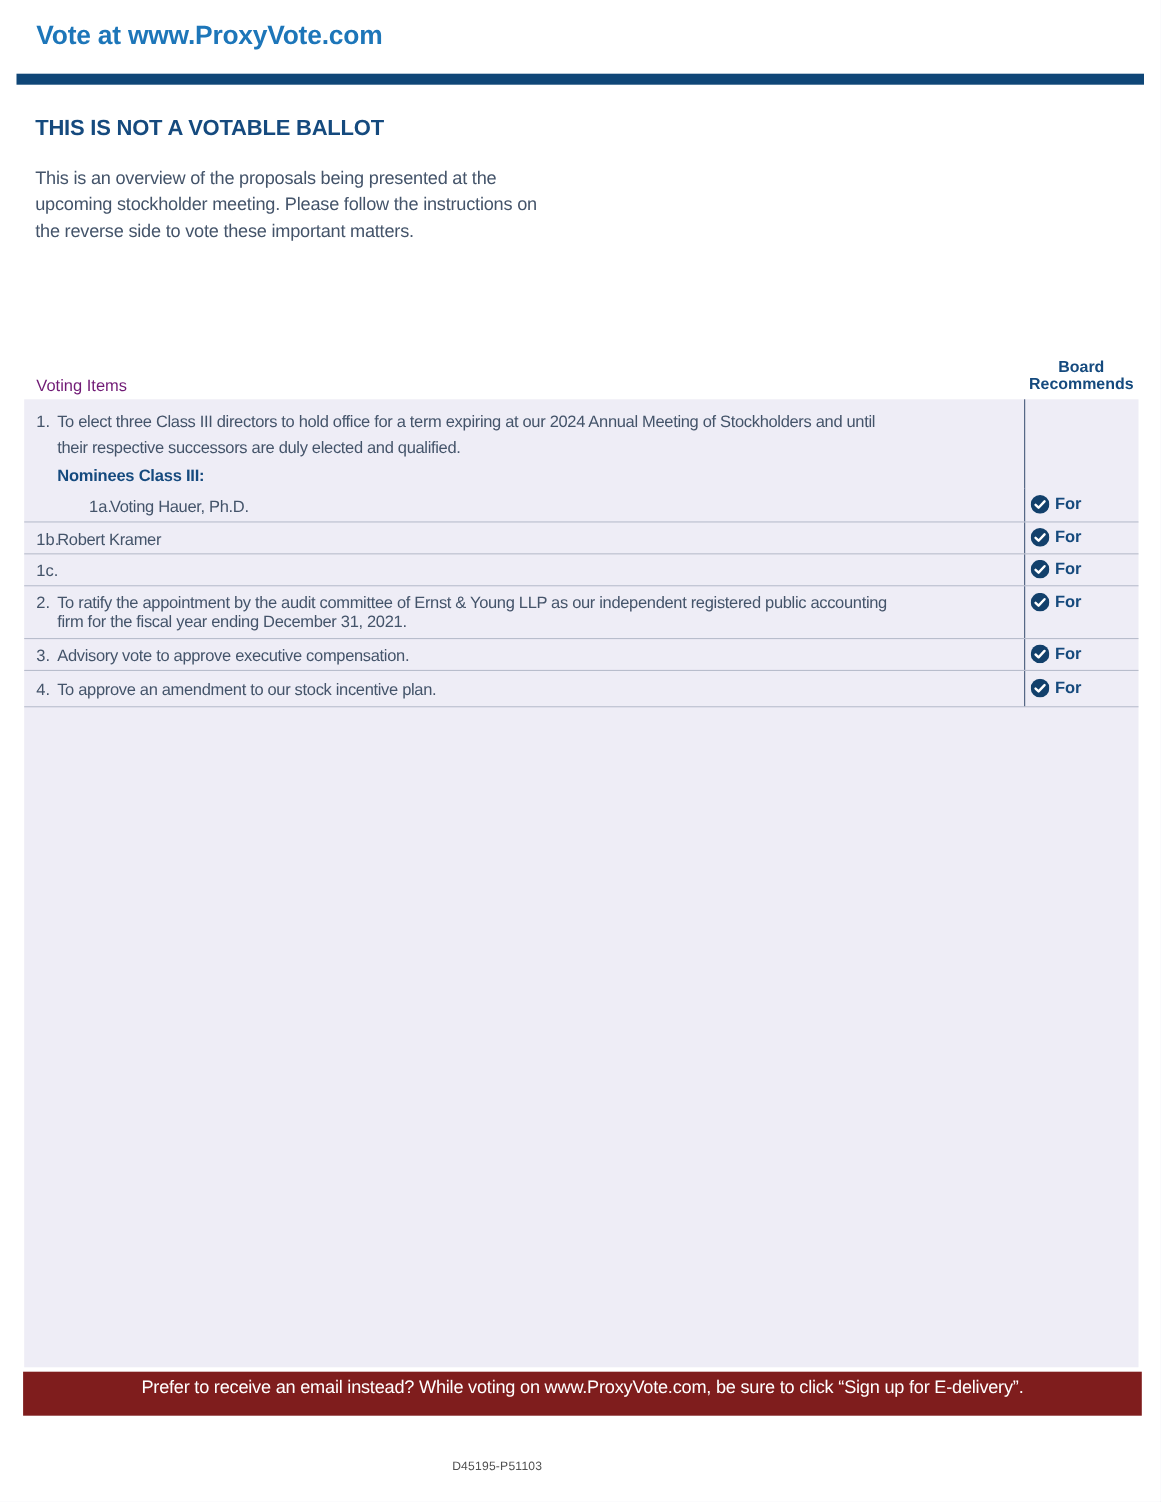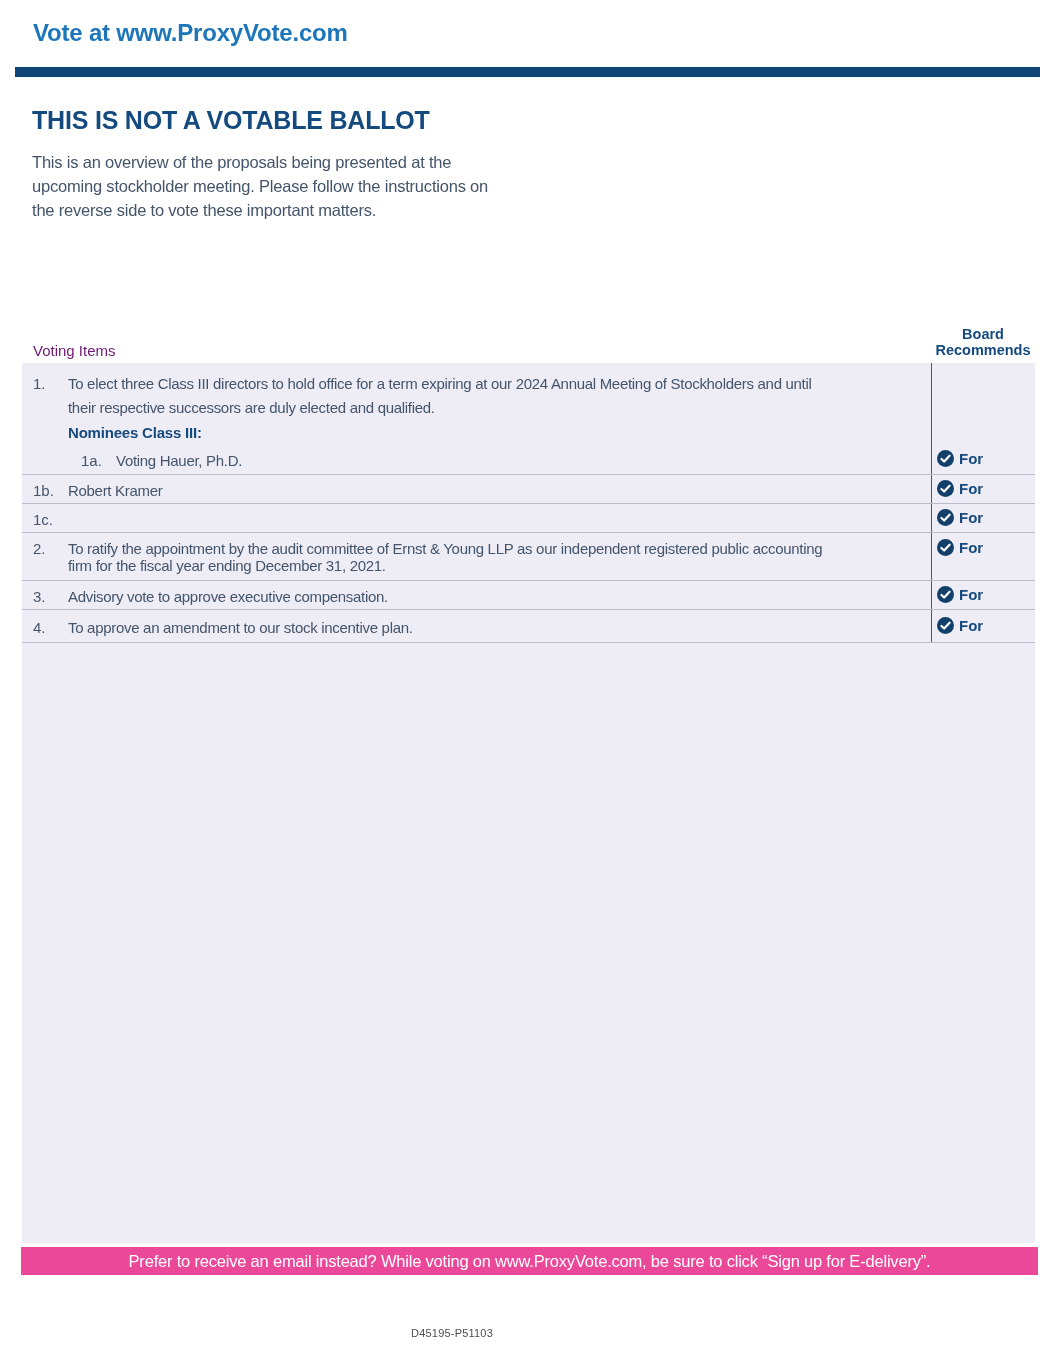--- a/index.html
+++ b/index.html
@@ -18,21 +18,21 @@
     font-size: 24px; font-weight: bold; color: #1d76b9; letter-spacing: -0.2px;
   }
   .header-rule {
     position: absolute; left: 15px; top: 67px;
     width: 1025px; height: 10px; background: #0f4677;
   }
 
   
   .ballot-heading {
     position: absolute; left: 32px; top: 106px;
-    font-size: 25px; font-weight: bold; color: #154a7e; letter-spacing: -0.2px;
+    font-size: 20px; font-weight: bold; color: #154a7e; letter-spacing: -0.2px;
   }
   .intro-text {
     position: absolute; left: 32px; top: 150px;
     font-size: 16.5px; line-height: 24px; color: #44546a;
     white-space: pre-line; letter-spacing: -0.2px;
   }
 
   
   .col-headers {
     position: absolute; left: 22px; top: 322px; width: 1013px; height: 37px;
@@ -47,21 +47,21 @@
   }
 
   
   .vote-table {
     position: absolute; left: 22px; top: 363px;
     width: 1013px; height: 880px; background: #eeedf6;
   }
   .trow { display: flex; width: 100%; }
   .cell-main { width: 909px; display: flex; }
   .num { width: 30px; padding-left: 11px; flex-shrink: 0; font-size: 15px; }
-  .txt { flex: 1; padding-right: 8px; margin-left: 16px; }
+  .txt { flex: 1; padding-right: 8px; }
   .item-text { font-size: 15px; white-space: pre-line; letter-spacing: -0.3px; color: #44546a; }
   .item-sub { font-size: 15px; font-weight: bold; color: #154a7e; letter-spacing: -0.2px; }
   .cell-rec {
     width: 88px; border-left: 1.5px solid #45597b;
     display: flex; align-items: flex-start; gap: 5px; padding-left: 5px;
   }
   .rec-label { font-size: 15px; font-weight: bold; color: #164a7d; }
   .check-icon { width: 17px; height: 17px; display: inline-block; flex-shrink: 0; }
 
   .r0 { height: 81px; }
@@ -83,22 +83,22 @@
   .r4 .cell-rec { padding-top: 6px; }
 
   .r6 { height: 33px; border-bottom: 1.5px solid #b8bdcc; }
   .r6 .cell-main { padding-top: 9px; }
   .r6 .cell-rec { padding-top: 7px; }
 
   .table-filler { height: 598px; }
 
   
   .email-bar {
-    position: absolute; left: 21px; top: 1247px; width: 1017px; height: 28px;
-    background: #ec4899; color: #ffffff; text-align: center;
+    position: absolute; left: 21px; top: 1247px; width: 1017px; height: 40px;
+    background: #7f1d1d; color: #ffffff; text-align: center;
     font-size: 16.5px; line-height: 28px; letter-spacing: -0.2px;
   }
 
   
   .doc-code {
     position: absolute; top: 1327px; left: 0; width: 904px;
     text-align: center; font-size: 11px; color: #4f4f4f; letter-spacing: 0.2px;
   }
 </style>
 </head>

